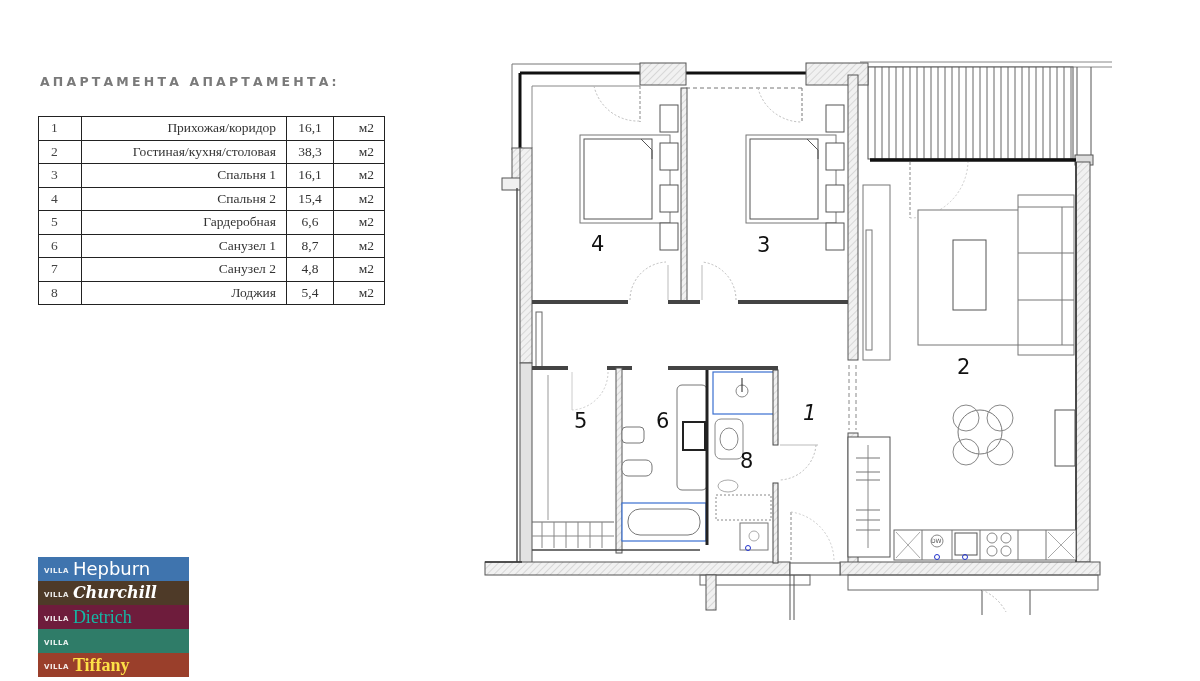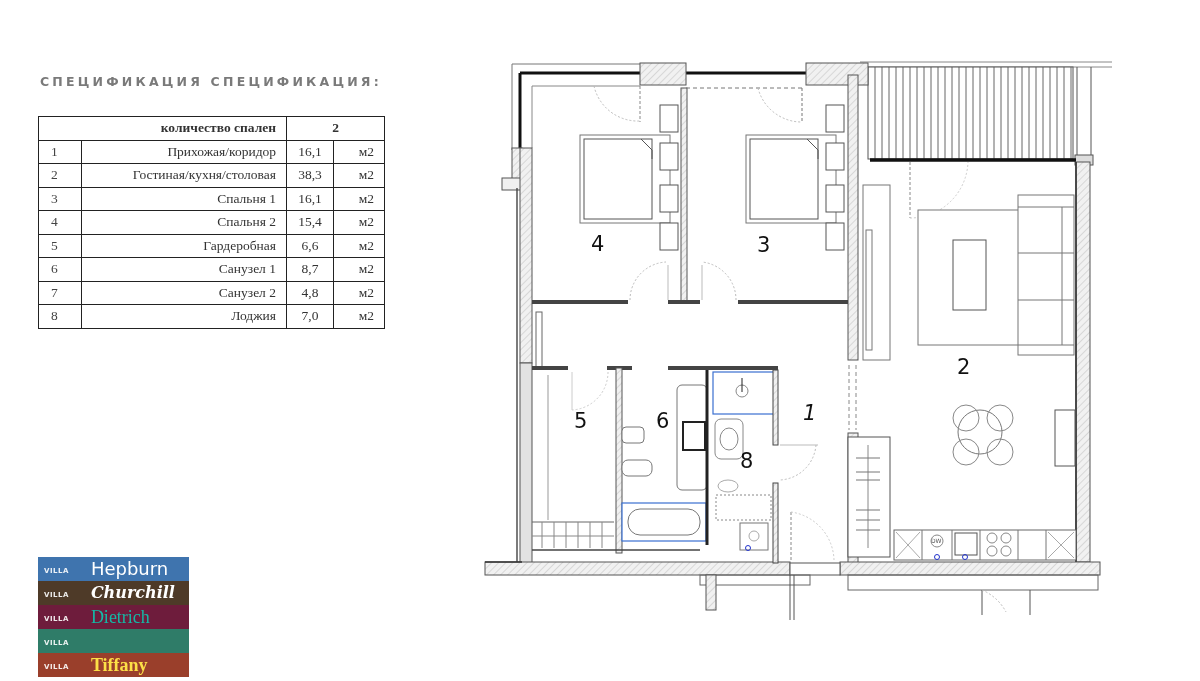--- a/index.html
+++ b/index.html
@@ -22,42 +22,38 @@
   table.spec td.area { width: 34px; text-align: center; }
   table.spec td.unit { width: 34px; text-align: right; padding-right: 10px; }
   table.spec tr.head td { font-weight: bold; }
   table.spec tr.head td.head-label { text-align: right; padding-right: 10px; }
   table.spec tr.head td.head-val { text-align: center; }
 
   .villas { position: absolute; left: 38px; top: 557px; width: 151px; }
   .villa {
     height: 24px; display: flex; align-items: center; padding-left: 6px; color: #fff; overflow: hidden;
   }
-  .villa .pre { font-family: "DejaVu Sans", sans-serif; font-size: 7px; font-weight: bold; letter-spacing: 0.5px; margin-right: 22px; margin-top: 3px; opacity: 0.9; }
+  .villa .pre { font-family: "DejaVu Sans", sans-serif; font-size: 7px; font-weight: bold; letter-spacing: 0.5px; margin-right: 4px; margin-top: 3px; opacity: 0.9; }
   .villa .nm { font-size: 17px; line-height: 1; }
   .v1 .nm { font-family: "DejaVu Sans", sans-serif; font-size: 18px; }
   .v2 .nm { font-family: "DejaVu Serif", serif; font-style: italic; font-weight: bold; font-size: 16px; }
   .v3 .nm { font-family: "Liberation Serif", serif; font-size: 18px; color: #14b8a6; }
   .v4 .nm { font-family: "DejaVu Sans", sans-serif; font-weight: bold; font-size: 15px; margin-top: 44px; }
   .v5 .nm { font-family: "Liberation Serif", serif; font-weight: bold; font-size: 18px; color: #fde047; }
 
   .plan { position: absolute; left: 0; top: 0; }
   .room-label { font-family: "DejaVu Sans", sans-serif; font-size: 21px; fill: #111; }
 </style>
 </head>
 <body>
 
-<div class="spec-title">СПЕЦИФИКАЦИЯ СПЕЦИФИКАЦИЯ:</div>
+<div class="spec-title">АПАРТАМЕНТА АПАРТАМЕНТА:</div>
 
 <table class="spec">
   <tbody>
-      <tr class="head">
-    <td class="head-label" colspan="2">количество спален</td>
-    <td class="head-val" colspan="2">2</td>
-  </tr>
   <tr>
     <td class="num">1</td>
     <td class="name">Прихожая/коридор</td>
     <td class="area">16,1</td>
     <td class="unit">м2</td>
   </tr>
   <tr>
     <td class="num">2</td>
     <td class="name">Гостиная/кухня/столовая</td>
     <td class="area">38,3</td>
@@ -89,21 +85,21 @@
   </tr>
   <tr>
     <td class="num">7</td>
     <td class="name">Санузел 2</td>
     <td class="area">4,8</td>
     <td class="unit">м2</td>
   </tr>
   <tr>
     <td class="num">8</td>
     <td class="name">Лоджия</td>
-    <td class="area">7,0</td>
+    <td class="area">5,4</td>
     <td class="unit">м2</td>
   </tr>
 </tbody>
   </table>
 
 <div class="villas">
   <div class="villa v1" style="background:#3f74ae">
     <span class="pre">VILLA</span>
     <span class="nm">Hepburn</span>
   </div>

